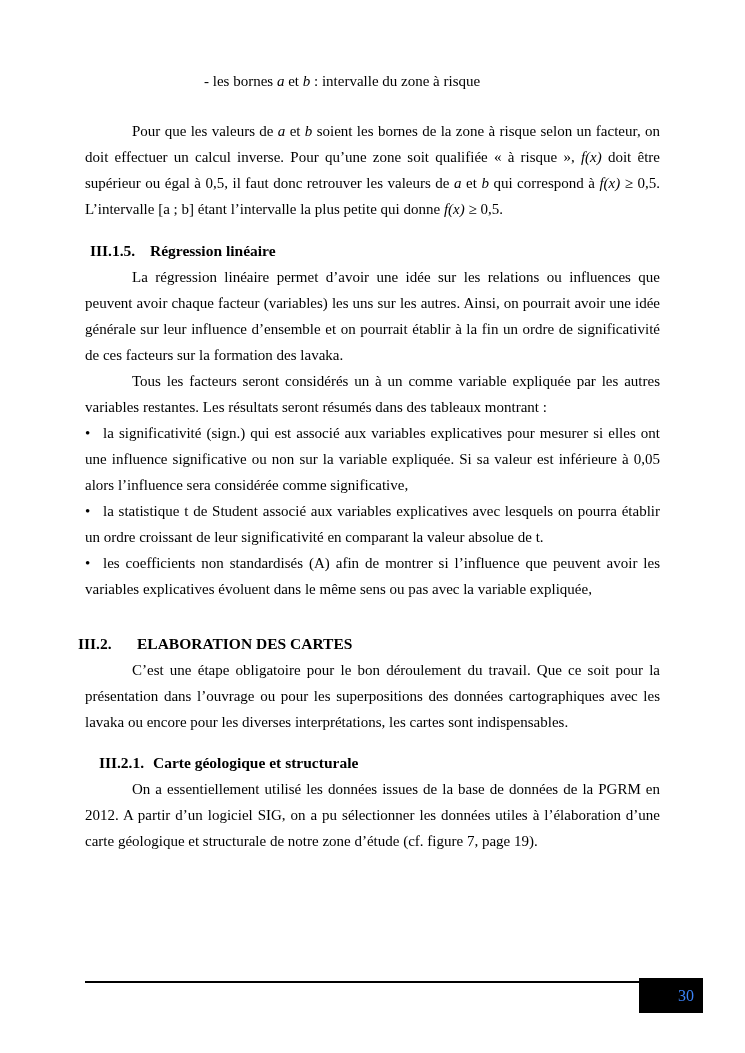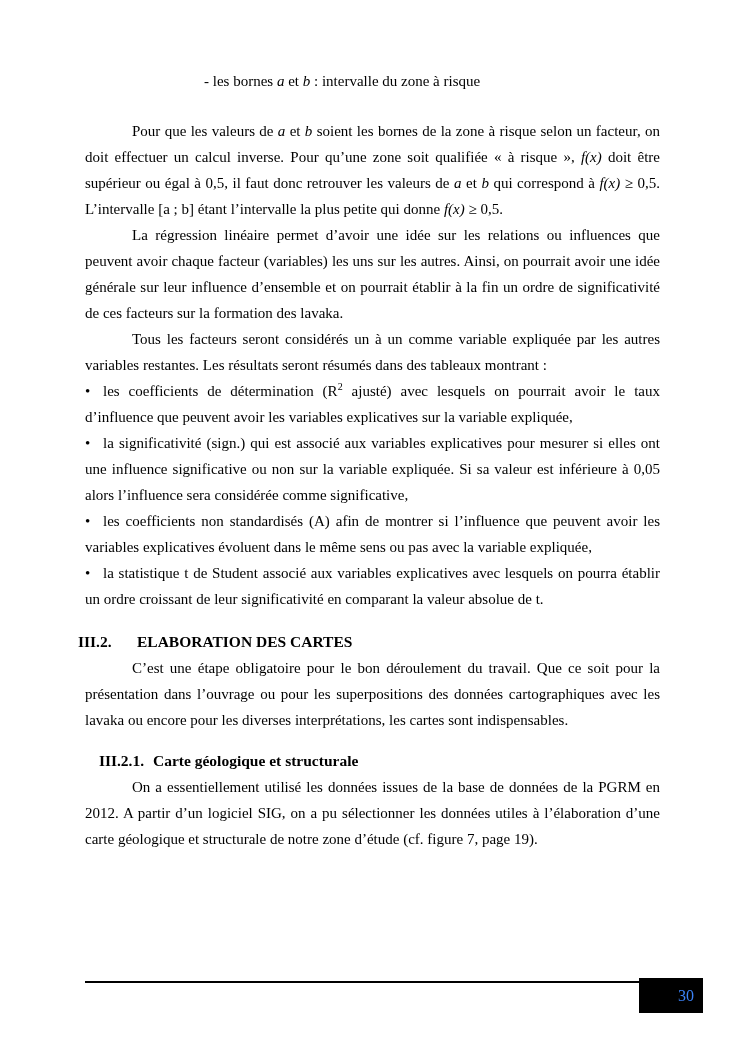--- a/index.html
+++ b/index.html
@@ -40,21 +40,21 @@
     text-align: left;
   }
   .h-sub  { margin-left: 5px; }   
   .h-main { margin-left: -7px; }  
   .hnum { display: inline-block; }
   .w60 { width: 60px; }
   .w59 { width: 59px; }
   .w63 { width: 63px; text-align: center; }
   .mt-para    { margin-top: 24px; }
   .mt-h1      { margin-top: 16px; }
-  .mt-h2      { margin-top: 17px; }
+  .mt-h2      { margin-top: 29px; }
   .mt-h3      { margin-top: 15px; }
   
   .seg-i   { font-style: italic; }
   .seg-sym { font-style: italic; font-size: 20px; line-height: 0; font-family: "DejaVu Serif", serif; }
   .seg-sup { vertical-align: super; font-size: 10px; line-height: 0; }
   .seg-bullet { display: inline-block; width: 18px; font-style: normal; }
   
   .footer-rule {
     position: absolute;
     left: 85px; top: 981px;
@@ -77,29 +77,31 @@
 </style>
 </head>
 <body>
 
 <div class="content">
 
   <p class="def"><span>- les bornes </span><span class="seg-i">a</span><span> et </span><span class="seg-i">b</span><span> : intervalle du zone à risque</span></p>
 
   <p class="para mt-para"><span>Pour que les valeurs de </span><span class="seg-i">a</span><span> et </span><span class="seg-i">b</span><span> soient les bornes de la zone à risque selon un facteur, on doit effectuer un calcul inverse. Pour qu’une zone soit qualifiée « à risque », </span><span class="seg-i">f(x)</span><span> doit être supérieur ou égal à 0,5, il faut donc retrouver les valeurs de </span><span class="seg-i">a</span><span> et </span><span class="seg-i">b</span><span> qui correspond à </span><span class="seg-i">f(x)</span><span> ≥ 0,5. L’intervalle [a ; b] étant l’intervalle la plus petite qui donne </span><span class="seg-i">f(x)</span><span> ≥ 0,5.</span></p>
 
+  <h3 class="heading h-sub mt-h1">
+    <span class="hnum w60">III.1.5.</span><span>Régression linéaire</span>
+  </h3>
 
   <p class="para"><span>La régression linéaire permet d’avoir une idée sur les relations ou influences que peuvent avoir chaque facteur (variables) les uns sur les autres. Ainsi, on pourrait avoir une idée générale sur leur influence d’ensemble et on pourrait établir à la fin un ordre de significativité de ces facteurs sur la formation des lavaka.</span></p>
 
   <p class="para"><span>Tous les facteurs seront considérés un à un comme variable expliquée par les autres variables restantes. Les résultats seront résumés dans des tableaux montrant :</span></p>
 
-  <p class="bullet-para"><span class="seg-bullet">•</span><span>les coefficients de détermination (R</span><span class="seg-sup">2</span><span> ajusté) avec lesquels on pourrait avoir le taux d’influence que peuvent avoir les variables explicatives sur la variable expliquée,</span></p>
   <p class="bullet-para"><span class="seg-bullet">•</span><span>la significativité (sign.) qui est associé aux variables explicatives pour mesurer si elles ont une influence significative ou non sur la variable expliquée. Si sa valeur est inférieure à 0,05 alors l’influence sera considérée comme significative,</span></p>
+  <p class="bullet-para"><span class="seg-bullet">•</span><span>la statistique t de Student associé aux variables explicatives avec lesquels on pourra établir un ordre croissant de leur significativité en comparant la valeur absolue de t.</span></p>
   <p class="bullet-para"><span class="seg-bullet">•</span><span>les coefficients non standardisés (A) afin de montrer si l’influence que peuvent avoir les variables explicatives évoluent dans le même sens ou pas avec la variable expliquée,</span></p>
-  <p class="bullet-para"><span class="seg-bullet">•</span><span>la statistique t de Student associé aux variables explicatives avec lesquels on pourra établir un ordre croissant de leur significativité en comparant la valeur absolue de t.</span></p>
 
   <h3 class="heading h-main mt-h2">
     <span class="hnum w59">III.2.</span><span>ELABORATION DES CARTES</span>
   </h3>
 
   <p class="para"><span>C’est une étape obligatoire pour le bon déroulement du travail. Que ce soit pour la présentation dans l’ouvrage ou pour les superpositions des données cartographiques avec les lavaka ou encore pour les diverses interprétations, les cartes sont indispensables.</span></p>
 
   <h3 class="heading h-sub mt-h3">
     <span class="hnum w63">III.2.1.</span><span>Carte géologique et structurale</span>
   </h3>

